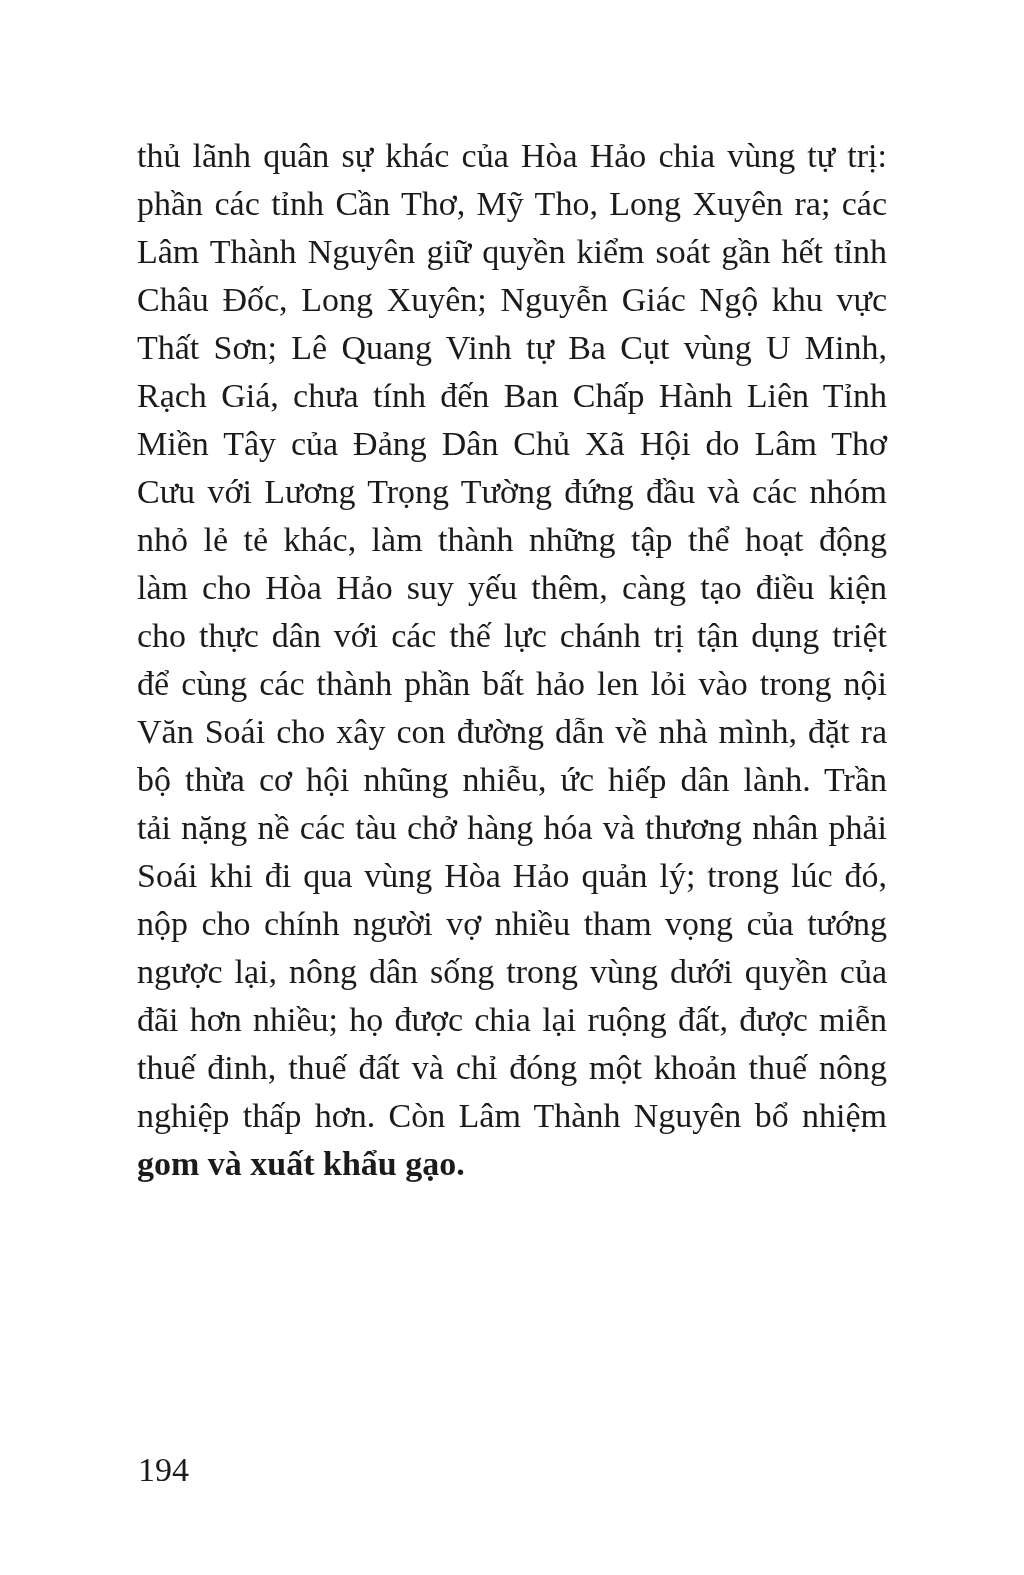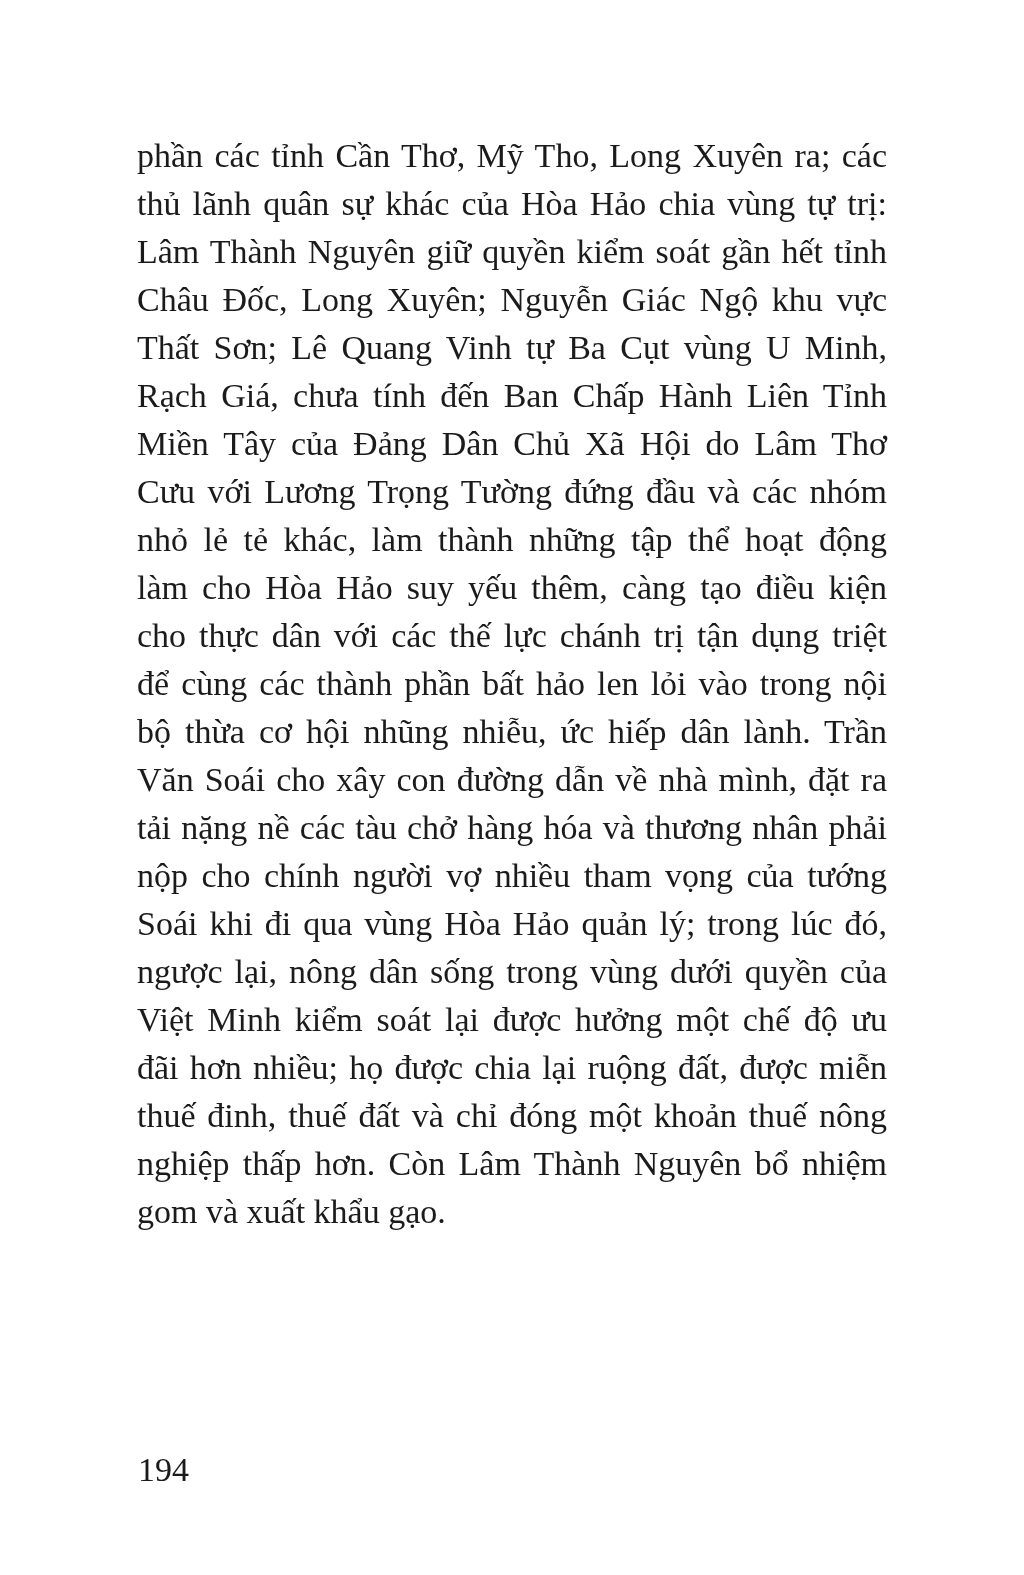--- a/index.html
+++ b/index.html
@@ -30,52 +30,52 @@
     letter-spacing: 0px;
   }
   .line {
     width: 100%;
     text-align: justify;
     text-align-last: justify;
   }
   .line.last {
     text-align: left;
     text-align-last: left;
+    font-weight: bold;
   }
   .page-number {
     position: absolute;
     left: 138px;
     top: 1446px;
     font-size: 34px;
     line-height: 48px;
   }
 </style>
 </head>
 <body>
 
 <div class="page">
   <div class="textblock">
+      <div class="line">thủ lãnh quân sự khác của Hòa Hảo chia vùng tự trị:</div>
       <div class="line">phần các tỉnh Cần Thơ, Mỹ Tho, Long Xuyên ra; các</div>
-      <div class="line">thủ lãnh quân sự khác của Hòa Hảo chia vùng tự trị:</div>
       <div class="line">Lâm Thành Nguyên giữ quyền kiểm soát gần hết tỉnh</div>
       <div class="line">Châu Đốc, Long Xuyên; Nguyễn Giác Ngộ khu vực</div>
       <div class="line">Thất Sơn; Lê Quang Vinh tự Ba Cụt vùng U Minh,</div>
       <div class="line">Rạch Giá, chưa tính đến Ban Chấp Hành Liên Tỉnh</div>
       <div class="line">Miền Tây của Đảng Dân Chủ Xã Hội do Lâm Thơ</div>
       <div class="line">Cưu với Lương Trọng Tường đứng đầu và các nhóm</div>
       <div class="line">nhỏ lẻ tẻ khác, làm thành những tập thể hoạt động</div>
       <div class="line">làm cho Hòa Hảo suy yếu thêm, càng tạo điều kiện</div>
       <div class="line">cho thực dân với các thế lực chánh trị tận dụng triệt</div>
       <div class="line">để cùng các thành phần bất hảo len lỏi vào trong nội</div>
+      <div class="line">Văn Soái cho xây con đường dẫn về nhà mình, đặt ra</div>
       <div class="line">bộ thừa cơ hội nhũng nhiễu, ức hiếp dân lành. Trần</div>
-      <div class="line">Văn Soái cho xây con đường dẫn về nhà mình, đặt ra</div>
       <div class="line">tải nặng nề các tàu chở hàng hóa và thương nhân phải</div>
+      <div class="line">Soái khi đi qua vùng Hòa Hảo quản lý; trong lúc đó,</div>
       <div class="line">nộp cho chính người vợ nhiều tham vọng của tướng</div>
-      <div class="line">Soái khi đi qua vùng Hòa Hảo quản lý; trong lúc đó,</div>
       <div class="line">ngược lại, nông dân sống trong vùng dưới quyền của</div>
-      <div class="line">Việt Minh kiểm soát lại được hưởng một chế độ ưu</div>
       <div class="line">đãi hơn nhiều; họ được chia lại ruộng đất, được miễn</div>
       <div class="line">thuế đinh, thuế đất và chỉ đóng một khoản thuế nông</div>
       <div class="line">nghiệp thấp hơn. Còn Lâm Thành Nguyên bổ nhiệm</div>
       <div class="line last">gom và xuất khẩu gạo.</div>
     </div>
   <div class="page-number">194</div>
 </div>
 
 </body></html>

